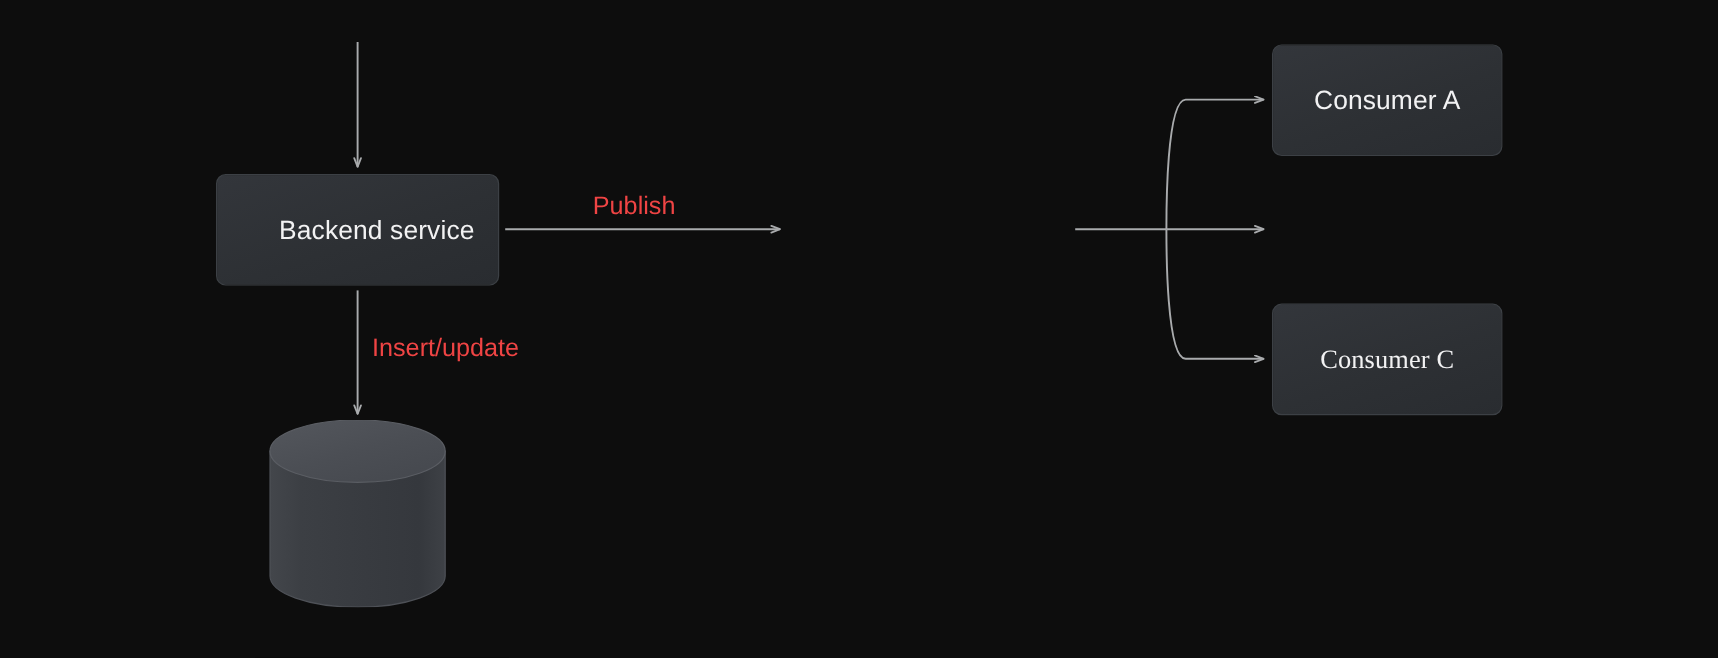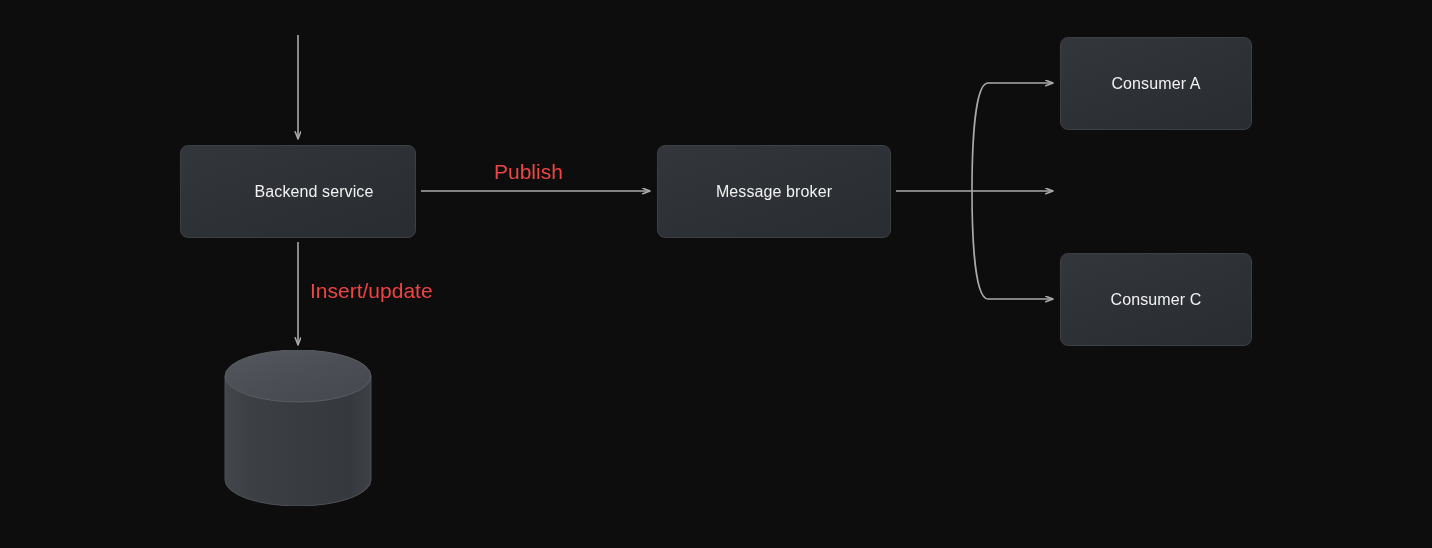--- a/index.html
+++ b/index.html
@@ -26,28 +26,28 @@
     display: flex;
     align-items: center;
     justify-content: center;
     color: #f2f2f3;
     font-size: 22px;
     letter-spacing: 0.1px;
     white-space: nowrap;
   }
   .node-label {
     color: #f2f2f3;
-    font-size: 16px;
+    font-size: 22px;
   }
 
   #node-backend { left: 180px; top: 145px;  width: 236px; height: 93px; padding-left: 32px; }
   #node-broker  { left: 657px; top: 145px;  width: 234px; height: 93px; }
   #node-cons-a  { left: 1060px; top: 37px;  width: 192px; height: 93px; }
   #node-cons-b  { left: 1060px; top: 145px; width: 192px; height: 93px; }
-  #node-cons-c  { left: 1060px; top: 253px; width: 192px; height: 93px; }
+  #node-cons-c  { left: 1060px; top: 253px; width: 192px; height: 93px; font-family: Liberation Serif, serif; }
 
   
   .edge-label {
     position: absolute;
     color: #ef4444;
     font-size: 21px;
     white-space: nowrap;
   }
   #label-publish      { left: 494px; top: 160px; }
   #label-insertupdate { left: 310px; top: 279px; }
@@ -108,23 +108,20 @@
 
     <g>
       <path d="M 972 191 C 972 207 972 299 988 299 L 1053 299" fill="none" stroke="#a9abad" stroke-width="1.6" marker-end="url(#arrowhead)"></path>
     </g>
   </svg>
 
   <div class="node" id="node-backend">
     <span class="node-label">Backend service</span>
   </div>
 
-  <div class="node" id="node-broker">
-    <span class="node-label">Message broker</span>
-  </div>
 
   <div class="node" id="node-cons-a">
     <span class="node-label">Consumer A</span>
   </div>
 
 
   <div class="node" id="node-cons-c">
     <span class="node-label">Consumer C</span>
   </div>
 

